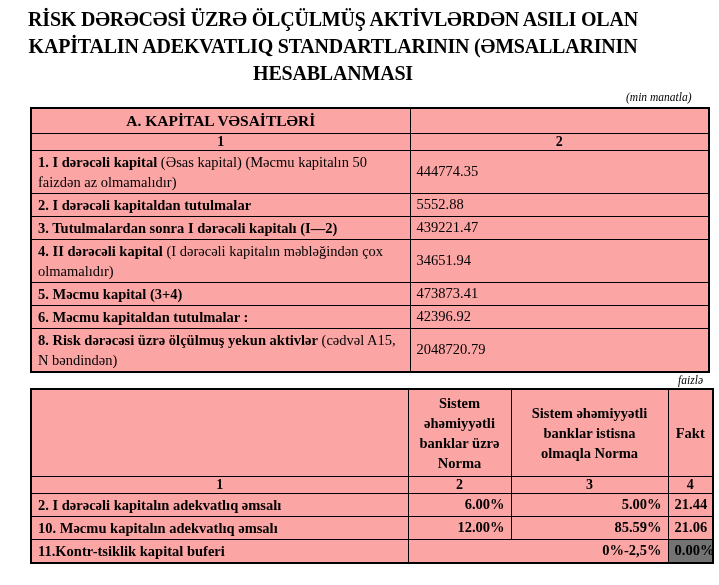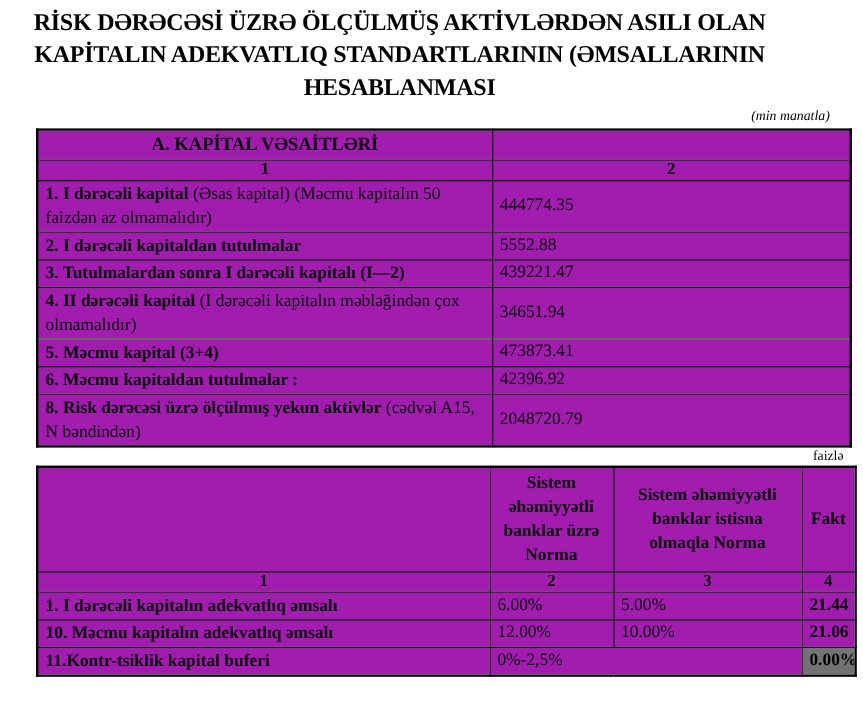--- a/index.html
+++ b/index.html
@@ -24,35 +24,36 @@
     width: 76px;
     margin: 3px 17px 2px auto;
     text-align: left;
     font-style: italic;
     font-size: 11.5px;
     line-height: 15px;
   }
   .unit-note-2 {
     text-align: right;
     margin: 1px 16px 1px 0;
+    font-style: italic;
     font-size: 11.5px;
     line-height: 13px;
     padding-left: 42px;
   }
   table {
     border-collapse: collapse;
     table-layout: fixed;
     margin-left: 30px;
     border: 2px solid #000;
   }
   table.capital { width: 678px; }
   table.ratio   { width: 682px; }
   td {
     border: 1px solid #000;
-    background: #a21caf;
+    background: #fca5a5;
     font-size: 14.5px;
     vertical-align: middle;
     padding: 0 6px;
     overflow: hidden;
   }
   .section-title-cell {
     text-align: center;
     font-weight: bold;
     font-size: 15.5px;
     height: 25px;
@@ -79,22 +80,22 @@
     text-align: center;
     font-weight: bold;
     line-height: 20px;
     padding: 3px 2px;
   }
   .hdr-narrow {
     display: inline-block;
     max-width: 116px;
   }
   .norm-cell {
-    text-align: left;
-    font-weight: normal;
+    text-align: right;
+    font-weight: bold;
     height: 21px;
   }
   .fakt-cell {
     text-align: right;
     font-weight: bold;
     padding-right: 6px;
     height: 21px;
     margin-left: 12px;
   }
   .white { background: #737373; }
@@ -171,29 +172,29 @@
     <td class="hdr-cell"><span class="hdr-narrow">Sistem əhəmiyyətli banklar istisna olmaqla Norma</span></td>
     <td class="hdr-cell">Fakt</td>
   </tr>
   <tr>
     <td class="num-cell">1</td>
     <td class="num-cell">2</td>
     <td class="num-cell">3</td>
     <td class="num-cell">4</td>
   </tr>
   <tr>
-    <td class="label-cell"><b>1.  I dərəcəli kapitalın adekvatlıq əmsalı</b></td>
+    <td class="label-cell"><b>2.  I dərəcəli kapitalın adekvatlıq əmsalı</b></td>
     <td class="norm-cell">6.00%</td>
     <td class="norm-cell">5.00%</td>
     <td class="fakt-cell">21.44</td>
   </tr>
   <tr>
     <td class="label-cell"><b>10. Məcmu kapitalın adekvatlıq əmsalı</b></td>
     <td class="norm-cell">12.00%</td>
-    <td class="norm-cell">10.00%</td>
+    <td class="norm-cell">85.59%</td>
     <td class="fakt-cell">21.06</td>
   </tr>
   <tr>
     <td class="label-cell"><b>11.Kontr-tsiklik kapital buferi</b></td>
     <td class="norm-cell" colspan="2">0%-2,5%</td>
     <td class="fakt-cell white">0.00%</td>
   </tr>
 </tbody>
   </table>
 

